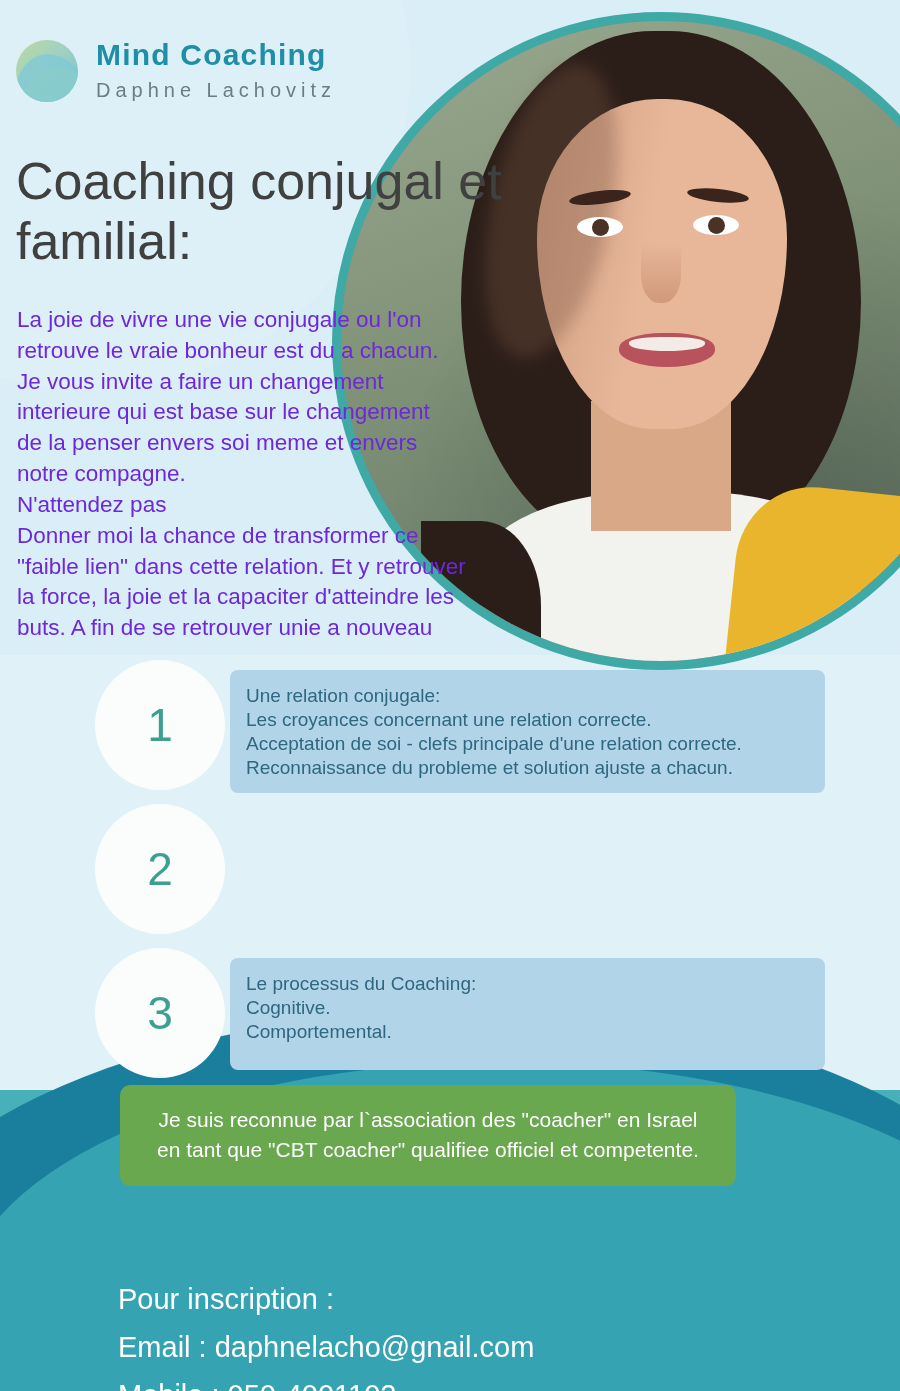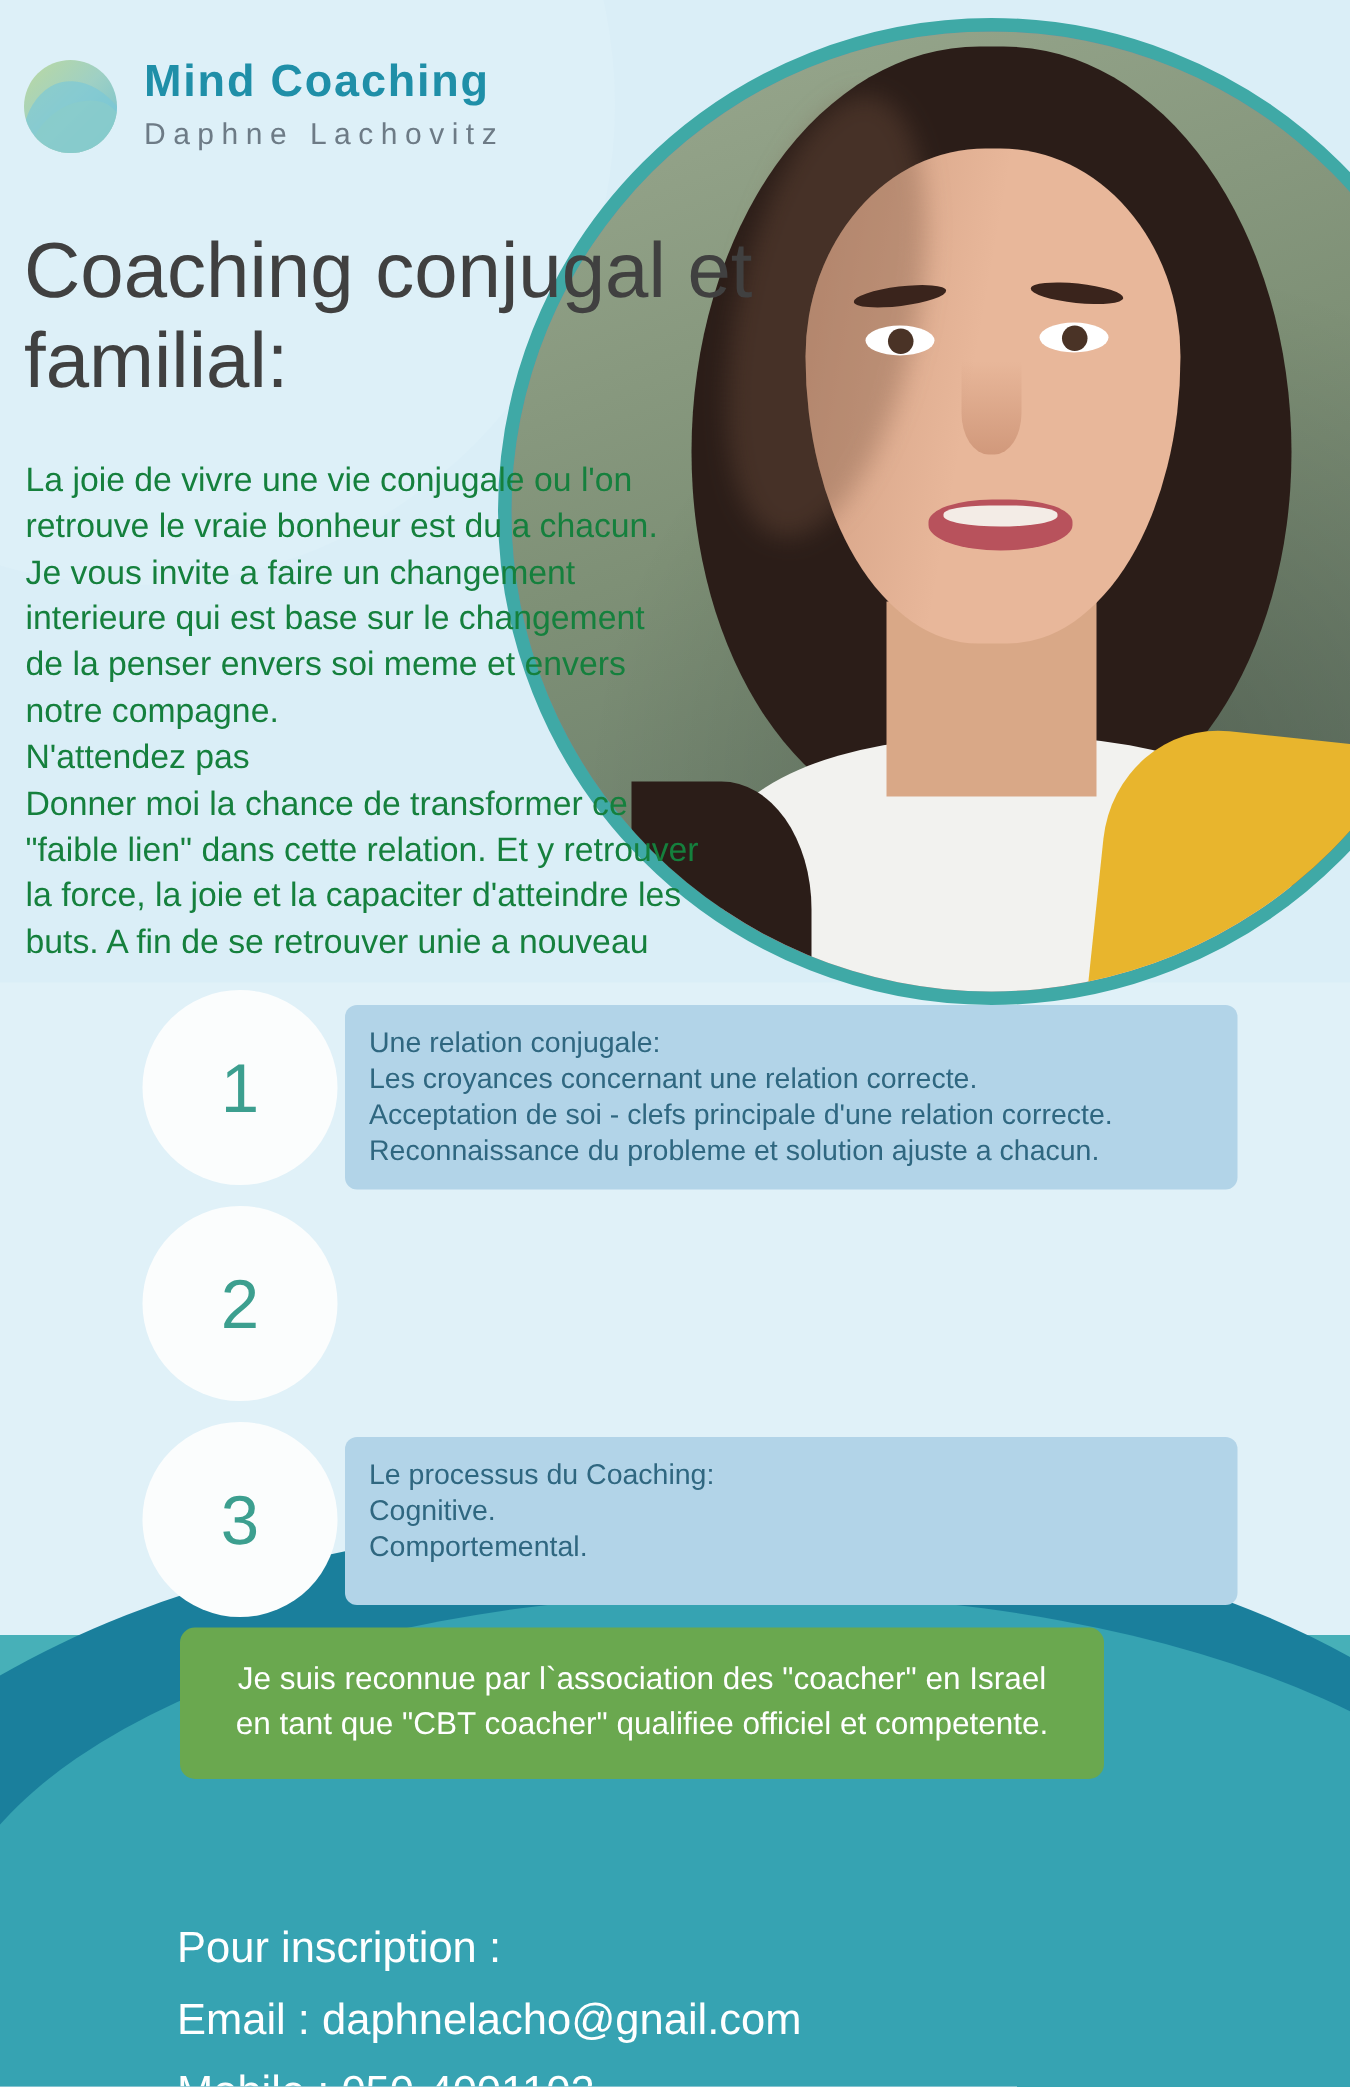--- a/index.html
+++ b/index.html
@@ -249,21 +249,21 @@
     font-size: 52px;
     line-height: 1.15;
     font-weight: normal;
   }
 
   
   .intro {
     position: absolute;
     left: 17px; top: 305px;
     width: 520px;
-    color: #15803d;
+    color: #6d28d9;
     font-size: 22.5px;
     line-height: 1.37;
     white-space: pre-line;
     font-weight: 300;
   }
 
   
   .items {
     position: absolute;
     left: 95px; top: 660px;

